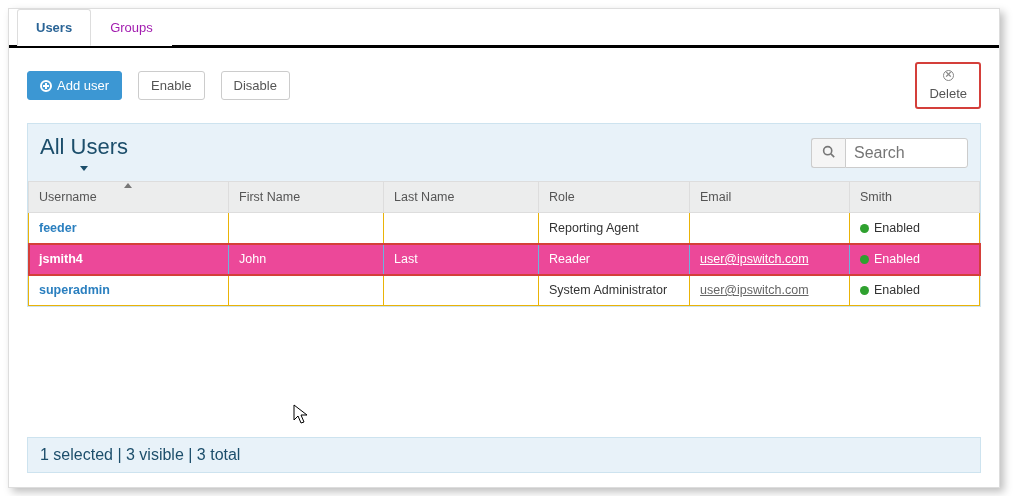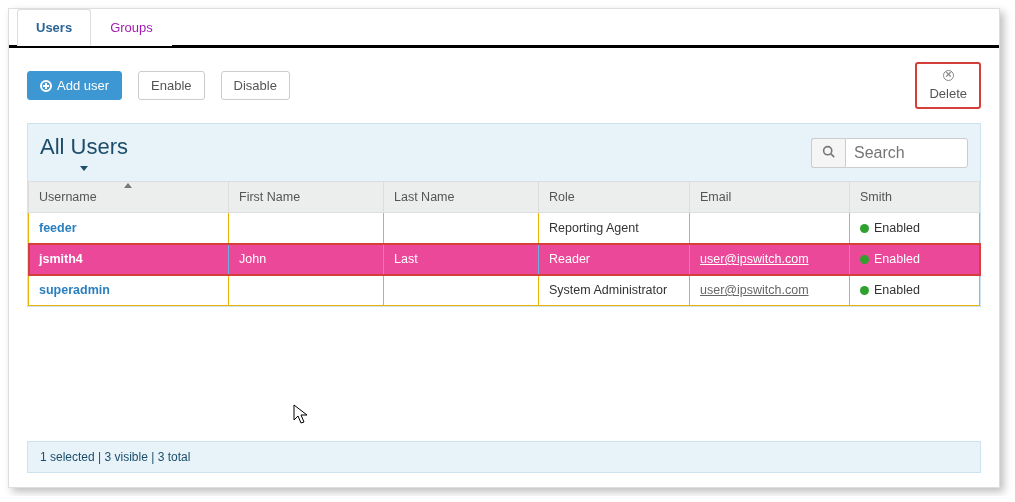--- a/index.html
+++ b/index.html
@@ -196,21 +196,21 @@
     vertical-align: middle;
   }
   tr.selected .status-dot { background: #2fa12f; }
   .footer {
     position: absolute;
     left: 18px; right: 18px; bottom: 14px;
     background: #e8f2f9;
     border: 1px solid #cde3ef;
     padding: 8px 12px;
     color: #1c4e6b;
-    font-size: 12px;
+    font-size: 16px;
   }
   .email-cell span {
     display: inline-block;
     text-decoration: underline;
   }
   tbody tr:not(.selected) td:nth-child(5) span {
     color: #666;
   }
   .cursor {
     position: absolute;

